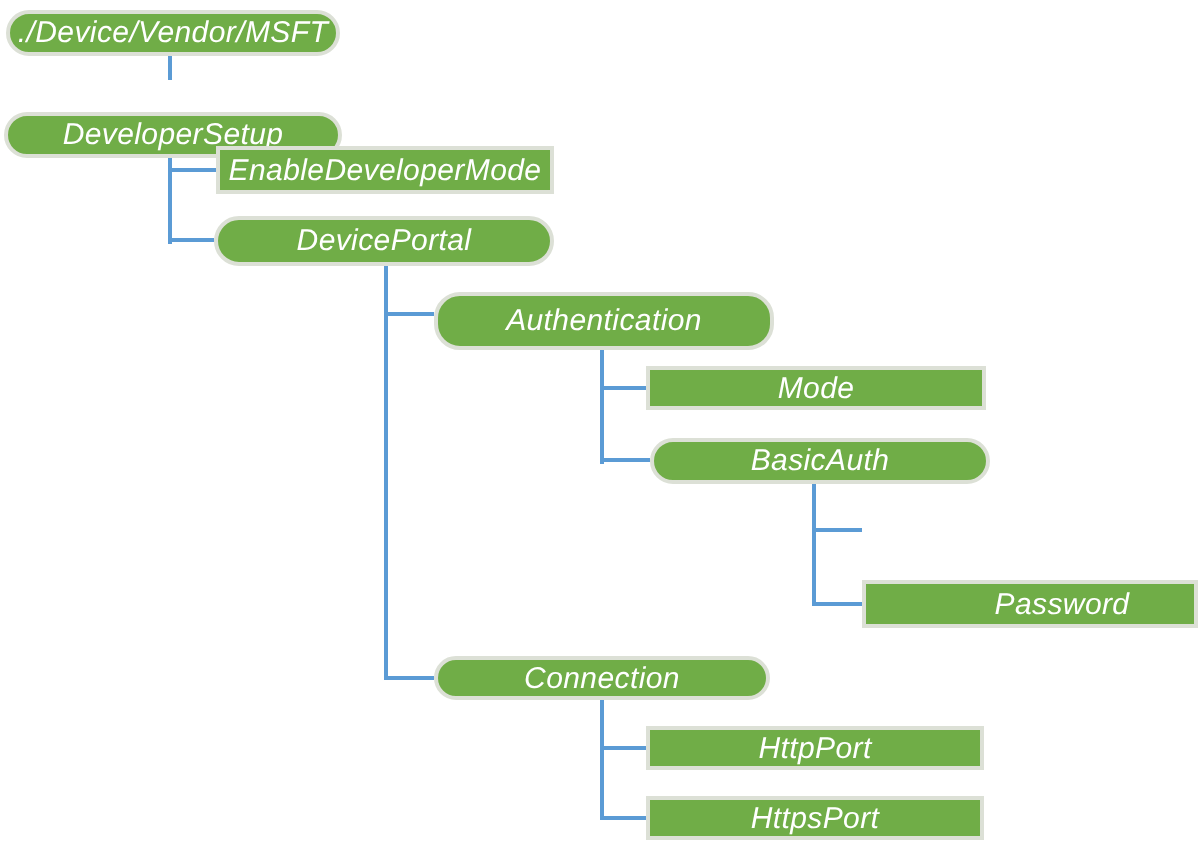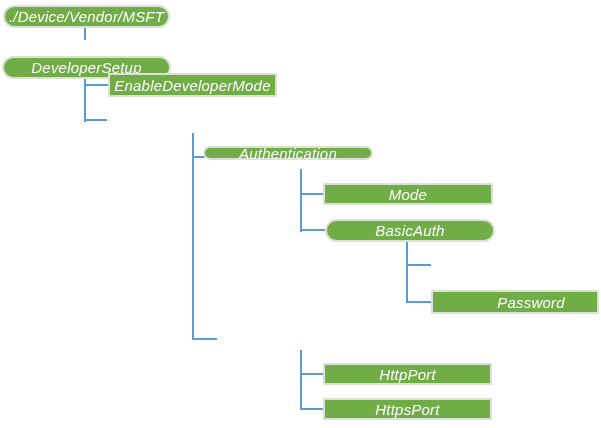--- a/index.html
+++ b/index.html
@@ -50,20 +50,22 @@
   <div class="line v" style="left:406px; top:242px; height:61px;"></div>
   <div class="line h" style="left:406px; top:264px; width:25px;"></div>
   <div class="line h" style="left:406px; top:301px; width:25px;"></div>
   <div class="line v" style="left:300px; top:350px; height:60px;"></div>
   <div class="line h" style="left:300px; top:373px; width:23px;"></div>
   <div class="line h" style="left:300px; top:408px; width:23px;"></div>
 
   <div class="node pill" style="left:3px;   top:5px;   width:167px; height:23px;">./Device/Vendor/MSFT</div>
   <div class="node pill" style="left:2px;   top:40px;  width:169px; height:23px;margin-top:16px;">DeveloperSetup</div>
   <div class="node rect" style="left:108px; top:73px;  width:169px; height:24px;">EnableDeveloperMode</div>
-  <div class="node pill" style="left:203px; top:146px; width:170px; height:14px;">Authentication</div>
+  <div class="node pill" style="left:107px; top:108px; width:170px; height:25px;">DevicePortal</div>
+  <div class="node pill" style="left:217px; top:146px; width:170px; height:29px;">Authentication</div>
   <div class="node pill" style="left:325px; top:219px; width:170px; height:23px;">BasicAuth</div>
   <div class="node rect" style="left:323px; top:183px; width:170px; height:22px;">Mode</div>
   <div class="node rect" style="left:431px; top:290px; width:168px; height:24px;padding-left:32px;">Password</div>
+  <div class="node pill" style="left:217px; top:328px; width:168px; height:22px;">Connection</div>
   <div class="node rect" style="left:323px; top:363px; width:169px; height:22px;">HttpPort</div>
   <div class="node rect" style="left:323px; top:398px; width:169px; height:22px;">HttpsPort</div>
 
 </div>
 
 </body></html>

